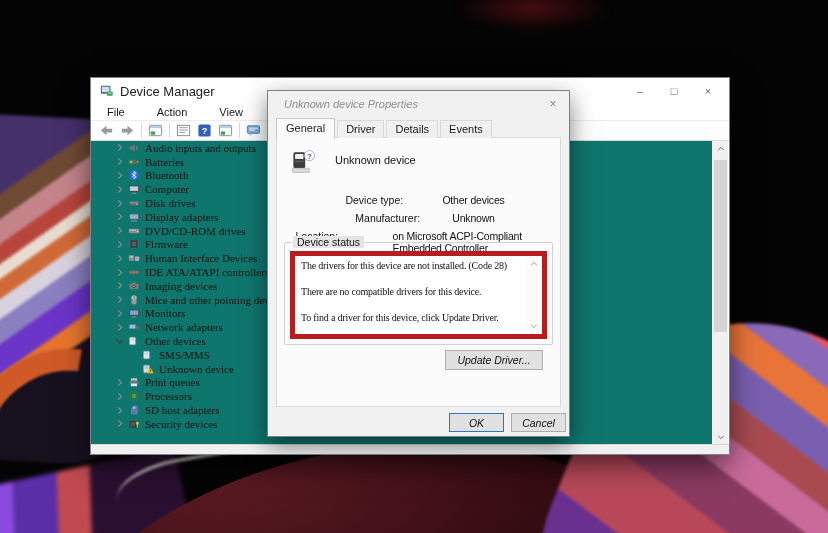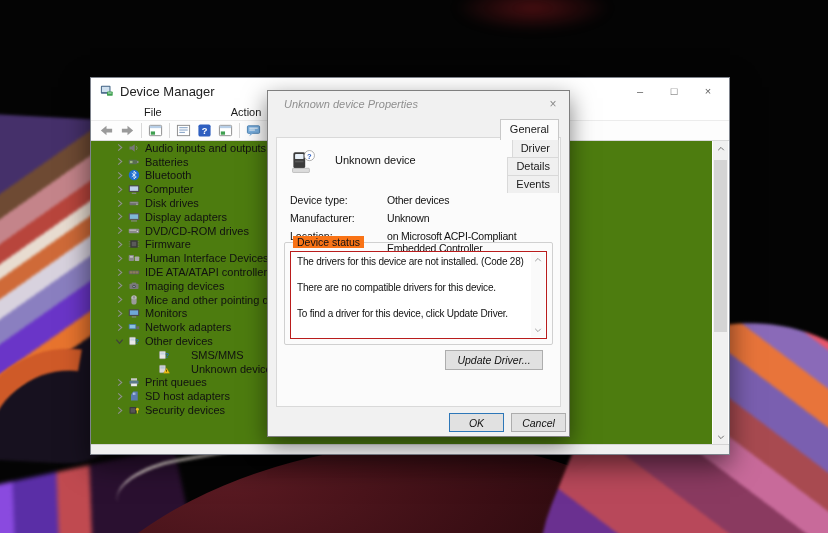--- a/index.html
+++ b/index.html
@@ -27,59 +27,59 @@
     background:radial-gradient(closest-side,rgba(96,18,22,.75),transparent);filter:blur(5px);}
   
   .dm-window{position:absolute;left:90px;top:77px;width:640px;height:378px;background:#fff;
     border:1px solid #7e838c;box-shadow:0 10px 26px rgba(0,0,0,.55);box-sizing:border-box;}
   .dm-titlebar{position:absolute;top:0;left:0;right:0;height:26px;display:flex;align-items:center;background:#fff;}
   .dm-appicon{margin-left:9px;width:14px;height:14px;display:inline-block;}
   .dm-title{margin-left:6px;font-size:13px;color:#222;}
   .dm-controls{position:absolute;right:4px;top:0;height:26px;display:flex;}
   .wc-btn{width:34px;text-align:center;line-height:26px;font-size:11px;color:#5f5f5f;cursor:default;}
   .dm-menubar{position:absolute;top:26px;left:0;right:0;height:16px;display:flex;align-items:center;background:#fff;}
-  .menu-item{font-size:11px;color:#1a1a1a;padding:0 16px;margin-left:37px;}
+  .menu-item{font-size:11px;color:#1a1a1a;padding:0 16px;}
   .dm-toolbar{position:absolute;top:42px;left:0;right:0;height:21px;display:flex;align-items:center;
     background:#fdfdfd;border-top:1px solid #ececec;border-bottom:1px solid #d9d9d9;box-sizing:border-box;padding-left:5px;}
   .tb-btn{width:21px;height:18px;display:flex;align-items:center;justify-content:center;}
   .tb-sep{width:1px;height:15px;background:#d8d8d8;margin:0 3px;}
-  .dm-tree{position:absolute;top:63px;left:0;right:17px;bottom:10px;overflow:hidden;background:#4d7c0f;}
+  .dm-tree{position:absolute;top:63px;left:0;right:17px;bottom:10px;overflow:hidden;background:#0f766e;font-family:Liberation Serif, serif;}
   .tree-row{display:flex;align-items:center;height:13.8px;padding-left:24px;white-space:nowrap;}
-  .tree-row.lvl2{padding-left:67px;gap:16px;}
+  .tree-row.lvl2{padding-left:51px;}
   .chev{width:13px;height:10px;display:inline-flex;align-items:center;flex:none;}
   .ticon{width:13px;height:12px;display:inline-flex;align-items:center;margin-right:4px;flex:none;}
   .tlabel{font-size:11px;color:#111;}
   .dm-scrollbar{position:absolute;top:63px;right:1px;bottom:10px;width:15px;background:#f0f0f0;}
   .sb-arrow{position:absolute;left:0;width:15px;height:15px;display:flex;align-items:center;justify-content:center;}
   .sb-up{top:0;} .sb-down{bottom:0;}
   .sb-thumb{position:absolute;left:1px;top:19px;width:13px;height:172px;background:#d4d4d4;}
   .dm-statusbar{position:absolute;left:0;right:0;bottom:0;height:10px;background:#f0f0f0;border-top:1px solid #d4d4d4;box-sizing:border-box;}
   
   .dialog{position:absolute;left:267px;top:90px;width:303px;height:347px;background:#f1f1f1;
     border:1px solid #808080;box-shadow:0 8px 22px rgba(0,0,0,.5);box-sizing:border-box;}
   .dlg-titlebar{position:absolute;top:0;left:0;right:0;height:28px;}
   .dlg-title{position:absolute;left:16px;top:7px;font-size:11px;color:#8f8f8f;font-style:italic;}
   .dlg-close{position:absolute;right:0;top:0;width:32px;height:26px;text-align:center;line-height:26px;
     font-size:12px;color:#8a8a8a;}
-  .dlg-tabs{position:absolute;top:28px;left:8px;right:8px;display:flex;align-items:flex-end;height:19px;z-index:2;flex-direction:column;}
+  .dlg-tabs{position:absolute;top:28px;left:8px;right:8px;display:flex;align-items:flex-end;height:19px;z-index:2;}
   .tab{font-size:11px;color:#1a1a1a;padding:2px 8px 3px;border:1px solid #d9d9d9;border-bottom:none;
     background:#f0f0f0;margin-right:2px;}
   .tab.active{background:#fbfbfb;padding:3px 9px 5px;border-color:#c8c8c8;margin-bottom:-1px;z-index:3;}
   .dlg-page{position:absolute;top:46px;left:8px;width:285px;height:270px;background:#fbfbfb;
     border:1px solid #d9d9d9;box-sizing:border-box;z-index:1;}
   .page-header{display:flex;align-items:flex-start;margin:10px 0 0 13px;}
   .hdr-name{font-size:11px;color:#111;margin:6px 0 0 18px;}
   .fields{margin:15px 0 0 13px;}
-  .field-row{display:flex;margin-bottom:6px;}
+  .field-row{display:flex;margin-bottom:6px;justify-content:center;}
   .flabel{width:97px;flex:none;font-size:10.5px;color:#111;line-height:12px;}
   .fvalue{max-width:162px;font-size:10.5px;color:#111;line-height:12px;letter-spacing:-.2px;}
   .groupbox{position:absolute;left:7px;right:7px;top:104px;height:101px;border:1px solid #d0d0d0;border-radius:2px;}
-  .gb-label{position:absolute;top:-7px;left:8px;background:#f97316;padding:0 4px;font-size:10.5px;color:#111;}
-  .status-box{position:absolute;left:5px;right:5px;top:8px;bottom:5px;background:#fff;border:1px solid #b91c1c;
-    padding:4px 8px 0 6px;overflow:hidden;}
+  .gb-label{position:absolute;top:-7px;left:8px;background:#e5e5e5;padding:0 4px;font-size:10.5px;color:#111;}
+  .status-box{position:absolute;left:5px;right:5px;top:8px;bottom:5px;background:#fff;border:5px solid #b91c1c;
+    padding:4px 8px 0 6px;overflow:hidden;font-family:Liberation Serif, serif;}
   .status-box p{font-size:10px;line-height:12.5px;letter-spacing:-.2px;margin:0 0 13.5px;white-space:nowrap;color:#111;}
   .sbx-scroll{position:absolute;top:1px;bottom:1px;right:1px;width:14px;display:flex;flex-direction:column;
     justify-content:space-between;align-items:center;padding:3px 0;box-sizing:border-box;background:#fafafa;}
   .win-btn{background:#e1e1e1;border:1px solid #adadad;font-size:10.5px;color:#111;
     font-family:"Liberation Sans","DejaVu Sans",sans-serif;padding:0;font-style:italic;}
   .update-btn{position:absolute;right:17px;top:212px;width:98px;height:20px;}
   .btn-ok{position:absolute;left:181px;top:322px;width:55px;height:19px;border-color:#2d77b8;}
   .btn-cancel{position:absolute;left:243px;top:322px;width:55px;height:19px;}
 </style>
 </head>
@@ -436,20 +436,35 @@
           <span class="tlabel">Print queues</span>
         </div>
         <div class="tree-row">
           <span class="chev">
             <svg viewBox="0 0 10 10" width="9" height="9">
               <path d="M3.5 1.5L7.5 5l-4 3.5" stroke="#8f8f8f" stroke-width="1.2" fill="none"></path>
             </svg>
           </span>
           <span class="ticon">
             <svg viewBox="0 0 16 16" width="12" height="12">
+              <rect x="3" y="3" width="10" height="10" fill="#2f7a3f"></rect>
+              <rect x="4.5" y="4.5" width="7" height="7" fill="#3fa050" stroke="#1f5a2f" stroke-width="0.6"></rect>
+              <path d="M1.5 5h1.5M1.5 8h1.5M1.5 11h1.5M13 5h1.5M13 8h1.5M13 11h1.5M5 1.5v1.5M8 1.5v1.5M11 1.5v1.5M5 13v1.5M8 13v1.5M11 13v1.5" stroke="#6a6a6a" stroke-width="0.8"></path>
+            </svg>
+          </span>
+          <span class="tlabel">Processors</span>
+        </div>
+        <div class="tree-row">
+          <span class="chev">
+            <svg viewBox="0 0 10 10" width="9" height="9">
+              <path d="M3.5 1.5L7.5 5l-4 3.5" stroke="#8f8f8f" stroke-width="1.2" fill="none"></path>
+            </svg>
+          </span>
+          <span class="ticon">
+            <svg viewBox="0 0 16 16" width="12" height="12">
               <path d="M4 6l3-4h6v12H4z" fill="#5a7ab0"></path>
               <rect x="6.5" y="3.5" width="1.2" height="3" fill="#c8d8f0"></rect>
               <rect x="8.5" y="3.5" width="1.2" height="3" fill="#c8d8f0"></rect>
             </svg>
           </span>
           <span class="tlabel">SD host adapters</span>
         </div>
         <div class="tree-row">
           <span class="chev">
             <svg viewBox="0 0 10 10" width="9" height="9">

